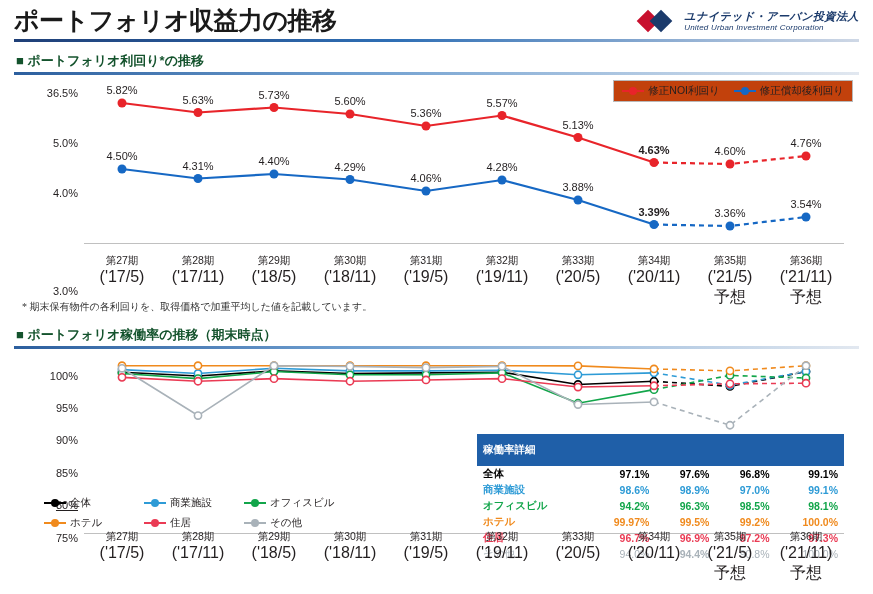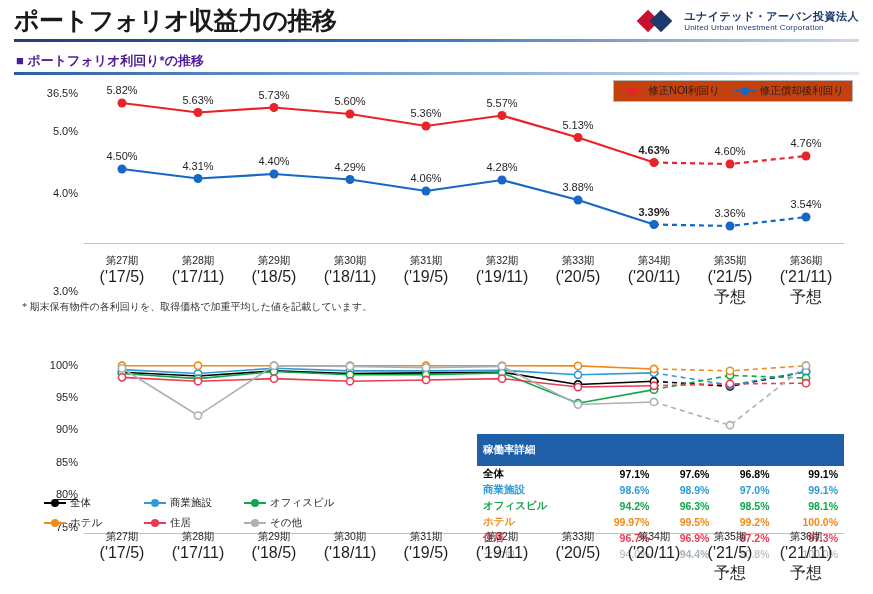--- a/index.html
+++ b/index.html
@@ -13,33 +13,33 @@
   
   .header{position:absolute;left:0;top:0;width:873px;height:46px;}
   .title{
     position:absolute;left:14px;top:4px;
     font-size:25px;font-weight:bold;letter-spacing:-0.5px;color:#1a1a1a;
   }
   .title-rule{
     position:absolute;left:14px;top:39px;width:845px;height:3px;
     background:linear-gradient(to right,#1f3f77 0%,#2f6fb5 45%,#cfd8e6 100%);
   }
-  .logo{position:absolute;right:14px;top:6px;height:30px;display:flex;align-items:center;gap:8px;}
+  .logo{position:absolute;right:14px;top:6px;height:30px;display:flex;align-items:center;gap:8px;font-style:italic;}
   .logo-mark{position:relative;width:36px;height:22px;}
   .logo-mark .d1,.logo-mark .d2{position:absolute;top:3px;width:16px;height:16px;transform:rotate(45deg);}
   .logo-mark .d1{left:0;background:#c8102e;}
   .logo-mark .d2{left:13px;background:#1b3a6b;}
   .logo-text{line-height:1.15;}
   .logo-text .jp{font-size:11px;font-weight:bold;color:#1b3a6b;letter-spacing:0.5px;}
   .logo-text .en{font-size:8px;color:#1b3a6b;letter-spacing:0.2px;}
 
   
   .section-head{position:absolute;left:14px;width:845px;}
   .section-head .label{
-    font-size:13px;font-weight:bold;color:#4c1d95;padding-left:2px;
+    font-size:13px;font-weight:bold;color:#14532d;padding-left:2px;
   }
   .section-head .bar{
     margin-top:2px;height:3px;width:845px;
     background:linear-gradient(to right,#2c5f9e 0%,#6f9fd0 40%,#e2e8f0 100%);
   }
   #sec1{top:52px;}
   #sec2{top:326px;}
 
   
   .chart1{position:absolute;left:14px;top:76px;width:845px;height:200px;}
@@ -63,21 +63,21 @@
   .x-labels{position:absolute;left:70px;width:760px;display:flex;}
   .x-cell{flex:1;text-align:center;font-size:10.5px;line-height:1.25;color:#231f20;}
   .x-cell .l2,.x-cell .l3{font-size:16px;}
   .footnote{
     position:absolute;left:22px;top:300px;font-size:10px;color:#333;font-family:Liberation Serif, serif;
   }
 
   
   .chart2{position:absolute;left:14px;top:350px;width:845px;height:190px;}
   .c2-plot{position:absolute;left:70px;top:6px;width:760px;height:178px;}
-  .c2-axis-label{position:absolute;left:14px;width:50px;text-align:right;font-size:11px;}
+  .c2-axis-label{position:absolute;left:14px;width:50px;text-align:right;font-size:11px;margin-top:11px;}
 
   .legend2{
     position:absolute;left:30px;top:146px;width:300px;
     display:grid;grid-template-columns:1fr 1fr 1fr;grid-row-gap:6px;
     font-size:10.5px;
   }
   .legend2 .lg-item{gap:4px;}
 
   
   .occ-table{
@@ -128,21 +128,21 @@
           <span>修正NOI利回り</span>
         </div>
         <div class="lg-item">
           <span class="lg-line" style="background:#1668c4"></span>
           <span>修正償却後利回り</span>
         </div>
       </div>
     <div id="c1-ylabels">
         <div class="c1-axis-label" style="top: 161px; margin-top: 48px;">3.0%</div>
         <div class="c1-axis-label" style="top: 111px;">4.0%</div>
-        <div class="c1-axis-label" style="top: 49px;">5.0%</div>
+        <div class="c1-axis-label" style="top: 61px;">5.0%</div>
         <div class="c1-axis-label" style="top: 11px;">36.5%</div>
       </div>
     <div class="c1-plot">
       <svg id="svg1" width="760" height="160" viewBox="0 0 760 160">
           <line x1="0" x2="760" y1="160" y2="160" stroke="#808080" stroke-width="1"></line>
           <path d="M38,19 L114,28.5 L190,23.49999999999997 L266,30.00000000000003 L342,42 L418,31.5 L494,53.500000000000014 L570,78.50000000000001 " fill="none" stroke="#e8242a" stroke-width="2.2"></path>
           <path d="M570,78.50000000000001 L646,80.00000000000001 L722,72.00000000000001 " fill="none" stroke="#e8242a" stroke-width="2.2" stroke-dasharray="5,4"></path>
           <circle cx="38" cy="19" r="4.5" fill="#e8242a"></circle>
           <circle cx="114" cy="28.5" r="4.5" fill="#e8242a"></circle>
           <circle cx="190" cy="23.49999999999997" r="4.5" fill="#e8242a"></circle>
@@ -236,20 +236,24 @@
         <div class="x-cell">
           <div class="l1">第36期</div>
           <div class="l2">('21/11)</div>
           <div class="l3">予想</div>
         </div>
       </div>
   </div>
 
   <div class="footnote">* 期末保有物件の各利回りを、取得価格で加重平均した値を記載しています。</div>
 
+  <div class="section-head" id="sec2">
+    <div class="label">■ ポートフォリオ稼働率の推移（期末時点）</div>
+    <div class="bar"></div>
+  </div>
 
   <div class="chart2">
     <div id="c2-ylabels">
         <div class="c2-axis-label" style="top: 170.527px;">75%</div>
         <div class="c2-axis-label" style="top: 138.164px; text-decoration: underline;">80%</div>
         <div class="c2-axis-label" style="top: 105.8px;">85%</div>
         <div class="c2-axis-label" style="top: 73.4364px;">90%</div>
         <div class="c2-axis-label" style="top: 41.0727px;">95%</div>
         <div class="c2-axis-label" style="top: 8.70909px;">100%</div>
       </div>

